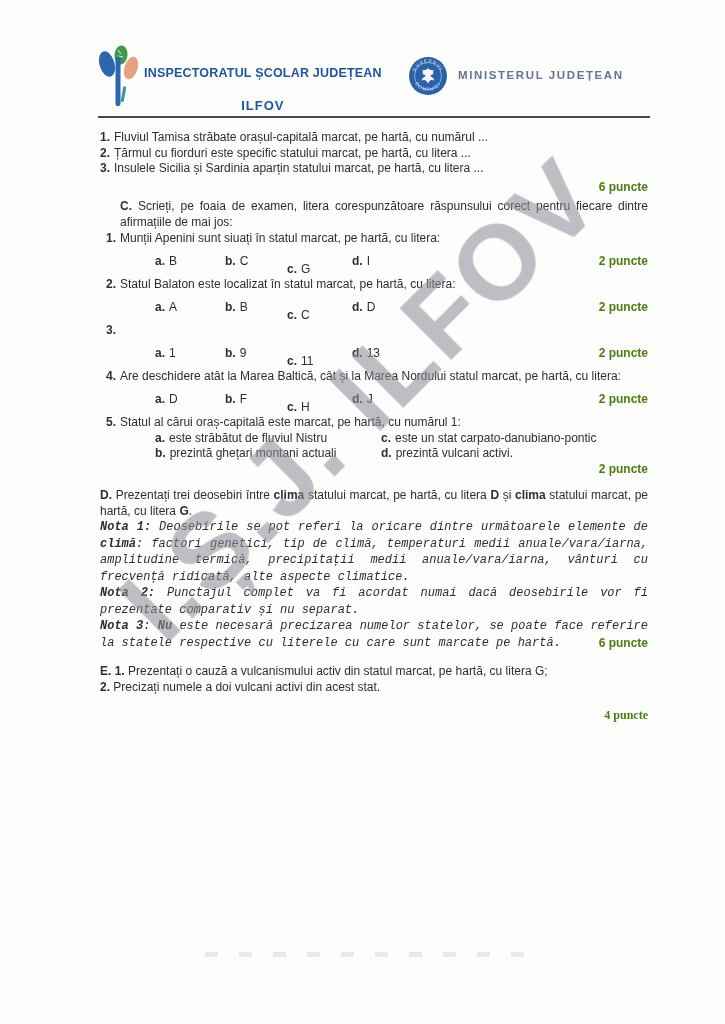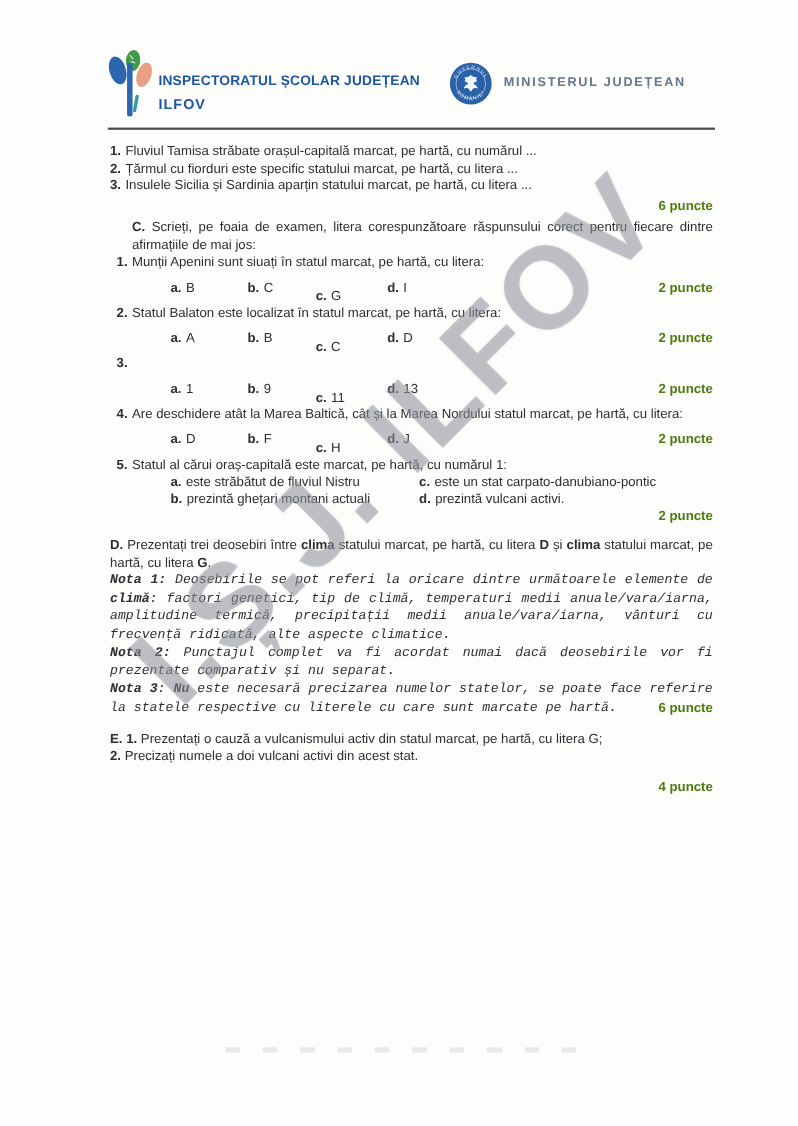--- a/index.html
+++ b/index.html
@@ -14,21 +14,21 @@
   }
   .b{font-weight:bold;}
   .i{font-style:italic;font-family:Liberation Mono, monospace;}
 
   
   .header{position:absolute;left:98px;top:44px;width:552px;height:64px;}
   .logo-left{position:absolute;left:0;top:0;display:flex;align-items:flex-start;}
   .plant-icon{width:42px;height:64px;flex:0 0 auto;}
   .insp-text{margin-left:4px;margin-top:22px;color:#1d55a5;font-weight:bold;}
   .insp-line1{font-size:12.5px;letter-spacing:.2px;white-space:nowrap;}
-  .insp-line2{font-size:13px;text-align:left;letter-spacing:1px;margin-top:5px;}
+  .insp-line2{font-size:13px;text-align:center;letter-spacing:1px;margin-top:16px;}
   .logo-right{position:absolute;left:310px;top:12px;display:flex;align-items:center;}
   .seal{width:40px;height:40px;flex:0 0 auto;}
   .ministry-label{margin-left:10px;color:#64748f;font-weight:bold;font-size:11.5px;letter-spacing:1.6px;white-space:nowrap;}
   .header-rule{position:absolute;left:98px;top:116px;width:552px;height:0;border-top:2px solid #4a4a4c;}
 
   
   .doc-body{position:absolute;left:100px;top:130px;width:548px;}
   .item-row{display:flex;}
   .item-num{font-weight:bold;margin-right:4px;flex:0 0 auto;}
   .points{font-weight:bold;color:#4d7c0f;}
@@ -47,21 +47,21 @@
   .optrow .opt:nth-child(2){width:62px;}
   .optrow .opt:nth-child(3){width:65px;margin-top:15px;}
   .optrow .points{margin-left:auto;}
   .optgrid{display:grid;grid-template-columns:226px 1fr;padding-left:49px;}
   .q5-points{margin-top:0;}
 
   .section-d{margin-top:11px;}
   .nota{position:relative;}
   .nota .points{position:absolute;right:0;bottom:0;}
   .section-e{margin-top:13px;}
-  .e-points{margin-top:13px;}
+  .e-points{margin-top:13px;font-family:Liberation Serif, serif;}
 
   
   .watermark{
     position:absolute;left:-30px;top:392px;width:780px;
     text-align:center;font-size:106px;font-weight:bold;letter-spacing:3px;
     color:rgba(139,142,152,0.42);
     transform:rotate(-45deg);
     white-space:nowrap;pointer-events:none;z-index:3;
     text-shadow:0 0 2px rgba(139,142,152,0.25);
   }

